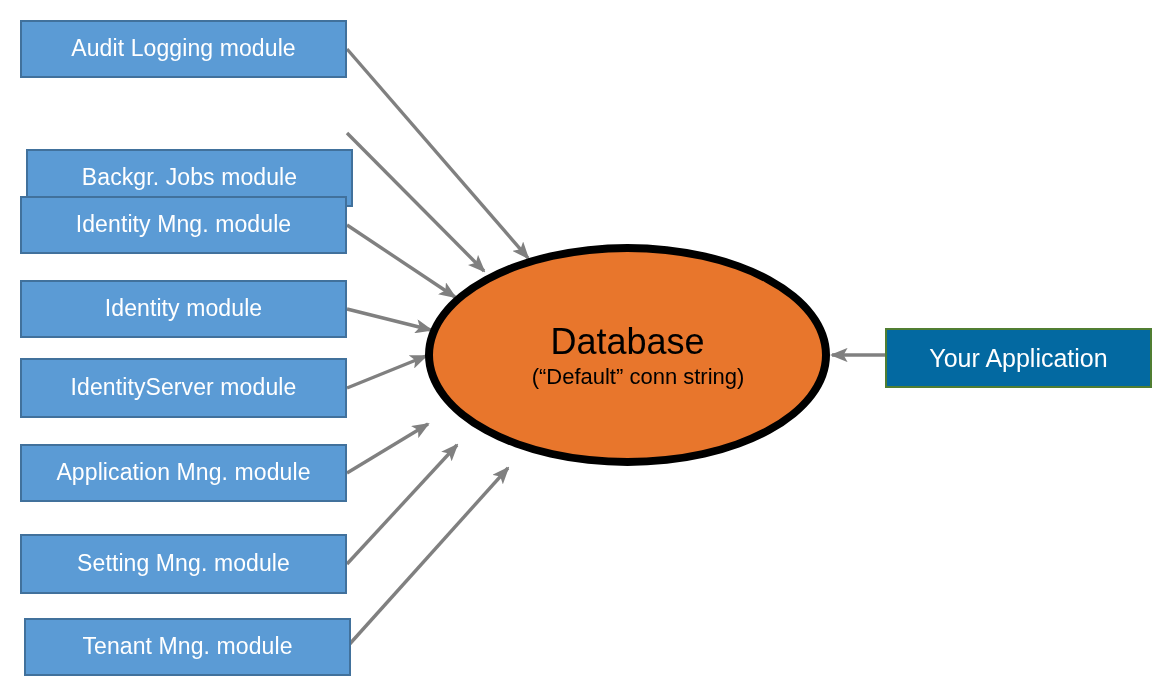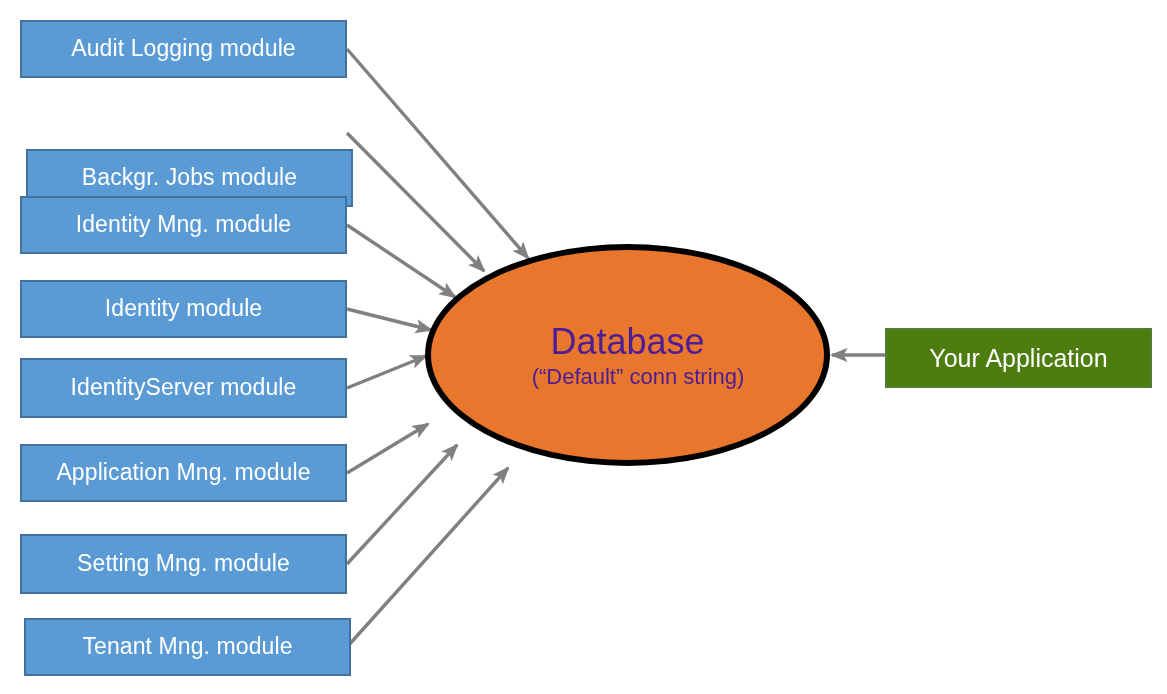--- a/index.html
+++ b/index.html
@@ -36,45 +36,45 @@
     justify-content: center;
     font-size: 23px;
     letter-spacing: 0.1px;
     text-align: center;
     line-height: 1.1;
     z-index: 3;
   }
   .app-box {
     position: absolute;
     box-sizing: border-box;
-    background: #4d7c0f;
+    background: #0369a1;
     border: 2px solid #507E32;
     color: #ffffff;
     display: flex;
     align-items: center;
     justify-content: center;
     font-size: 25px;
     text-align: center;
     z-index: 3;
   }
   .db-ellipse {
     position: absolute;
     box-sizing: border-box;
     left: 425px;
     top: 244px;
     width: 405px;
     height: 222px;
     background: #E8762C;
-    border: 6px solid #000000;
+    border: 8px solid #000000;
     border-radius: 50% / 50%;
     display: flex;
     flex-direction: column;
     align-items: center;
     justify-content: center;
-    color: #4c1d95;
+    color: #000000;
     z-index: 2;
   }
   .db-title {
     font-size: 36px;
     line-height: 1.15;
     margin-bottom: 2px;
   }
   .db-sub {
     font-size: 22px;
     line-height: 1.15;

